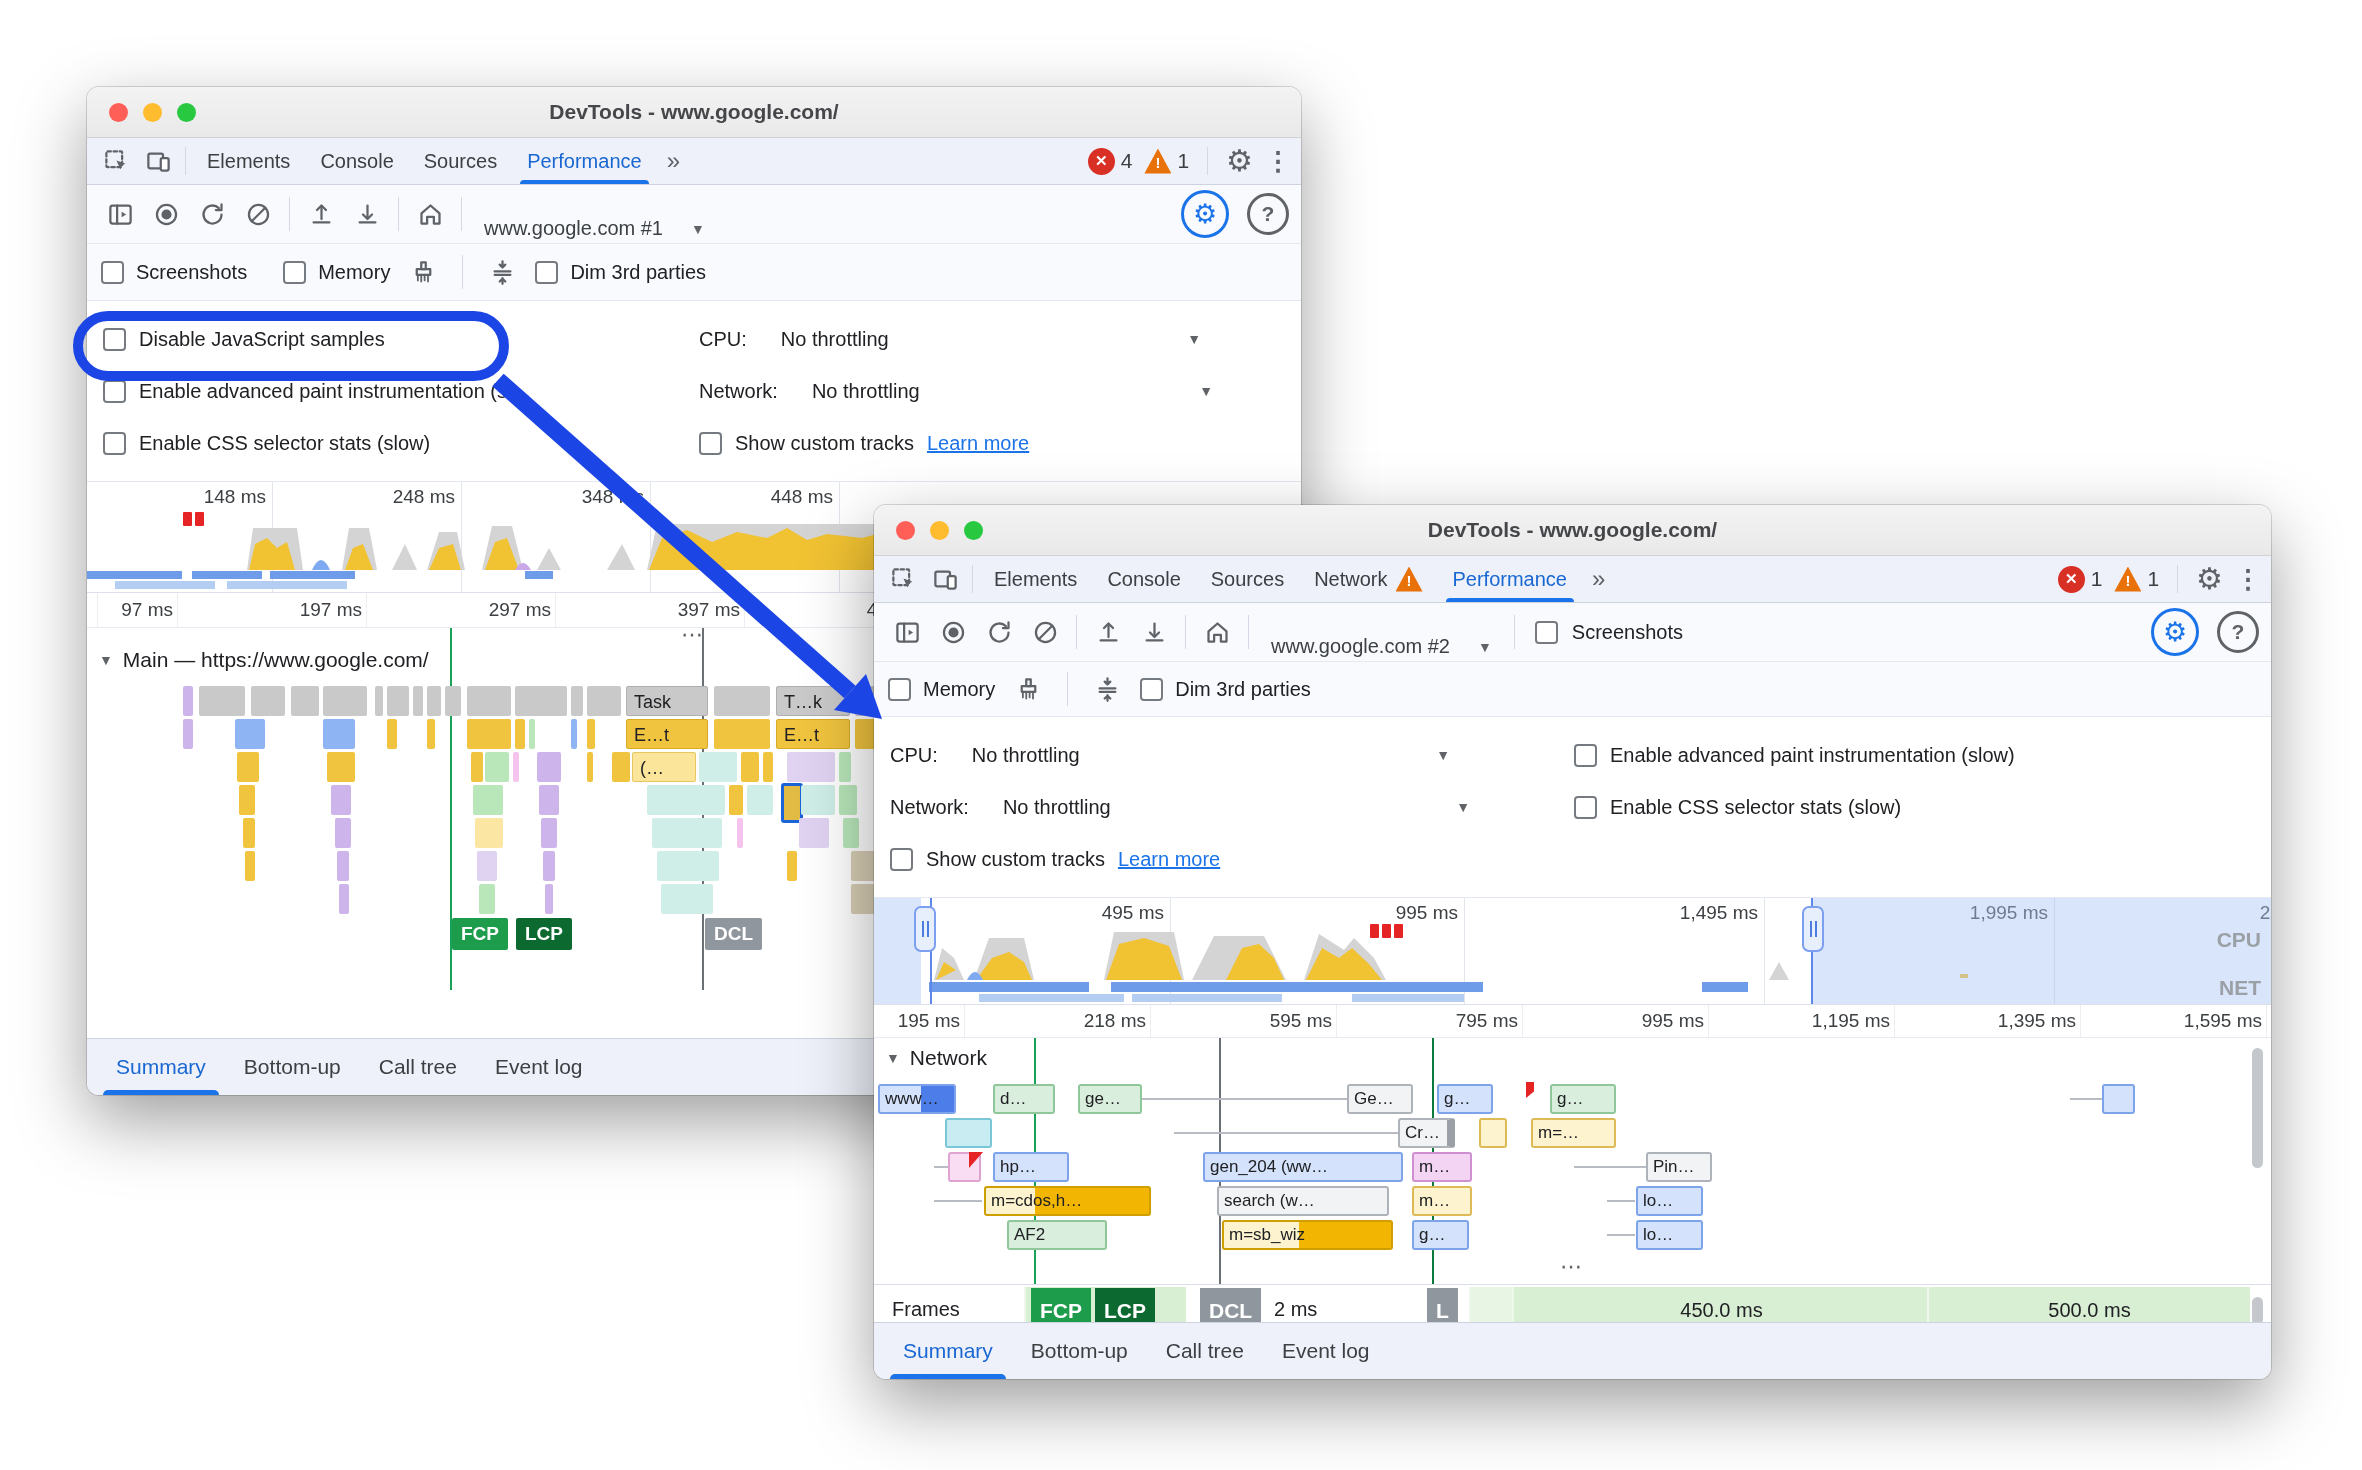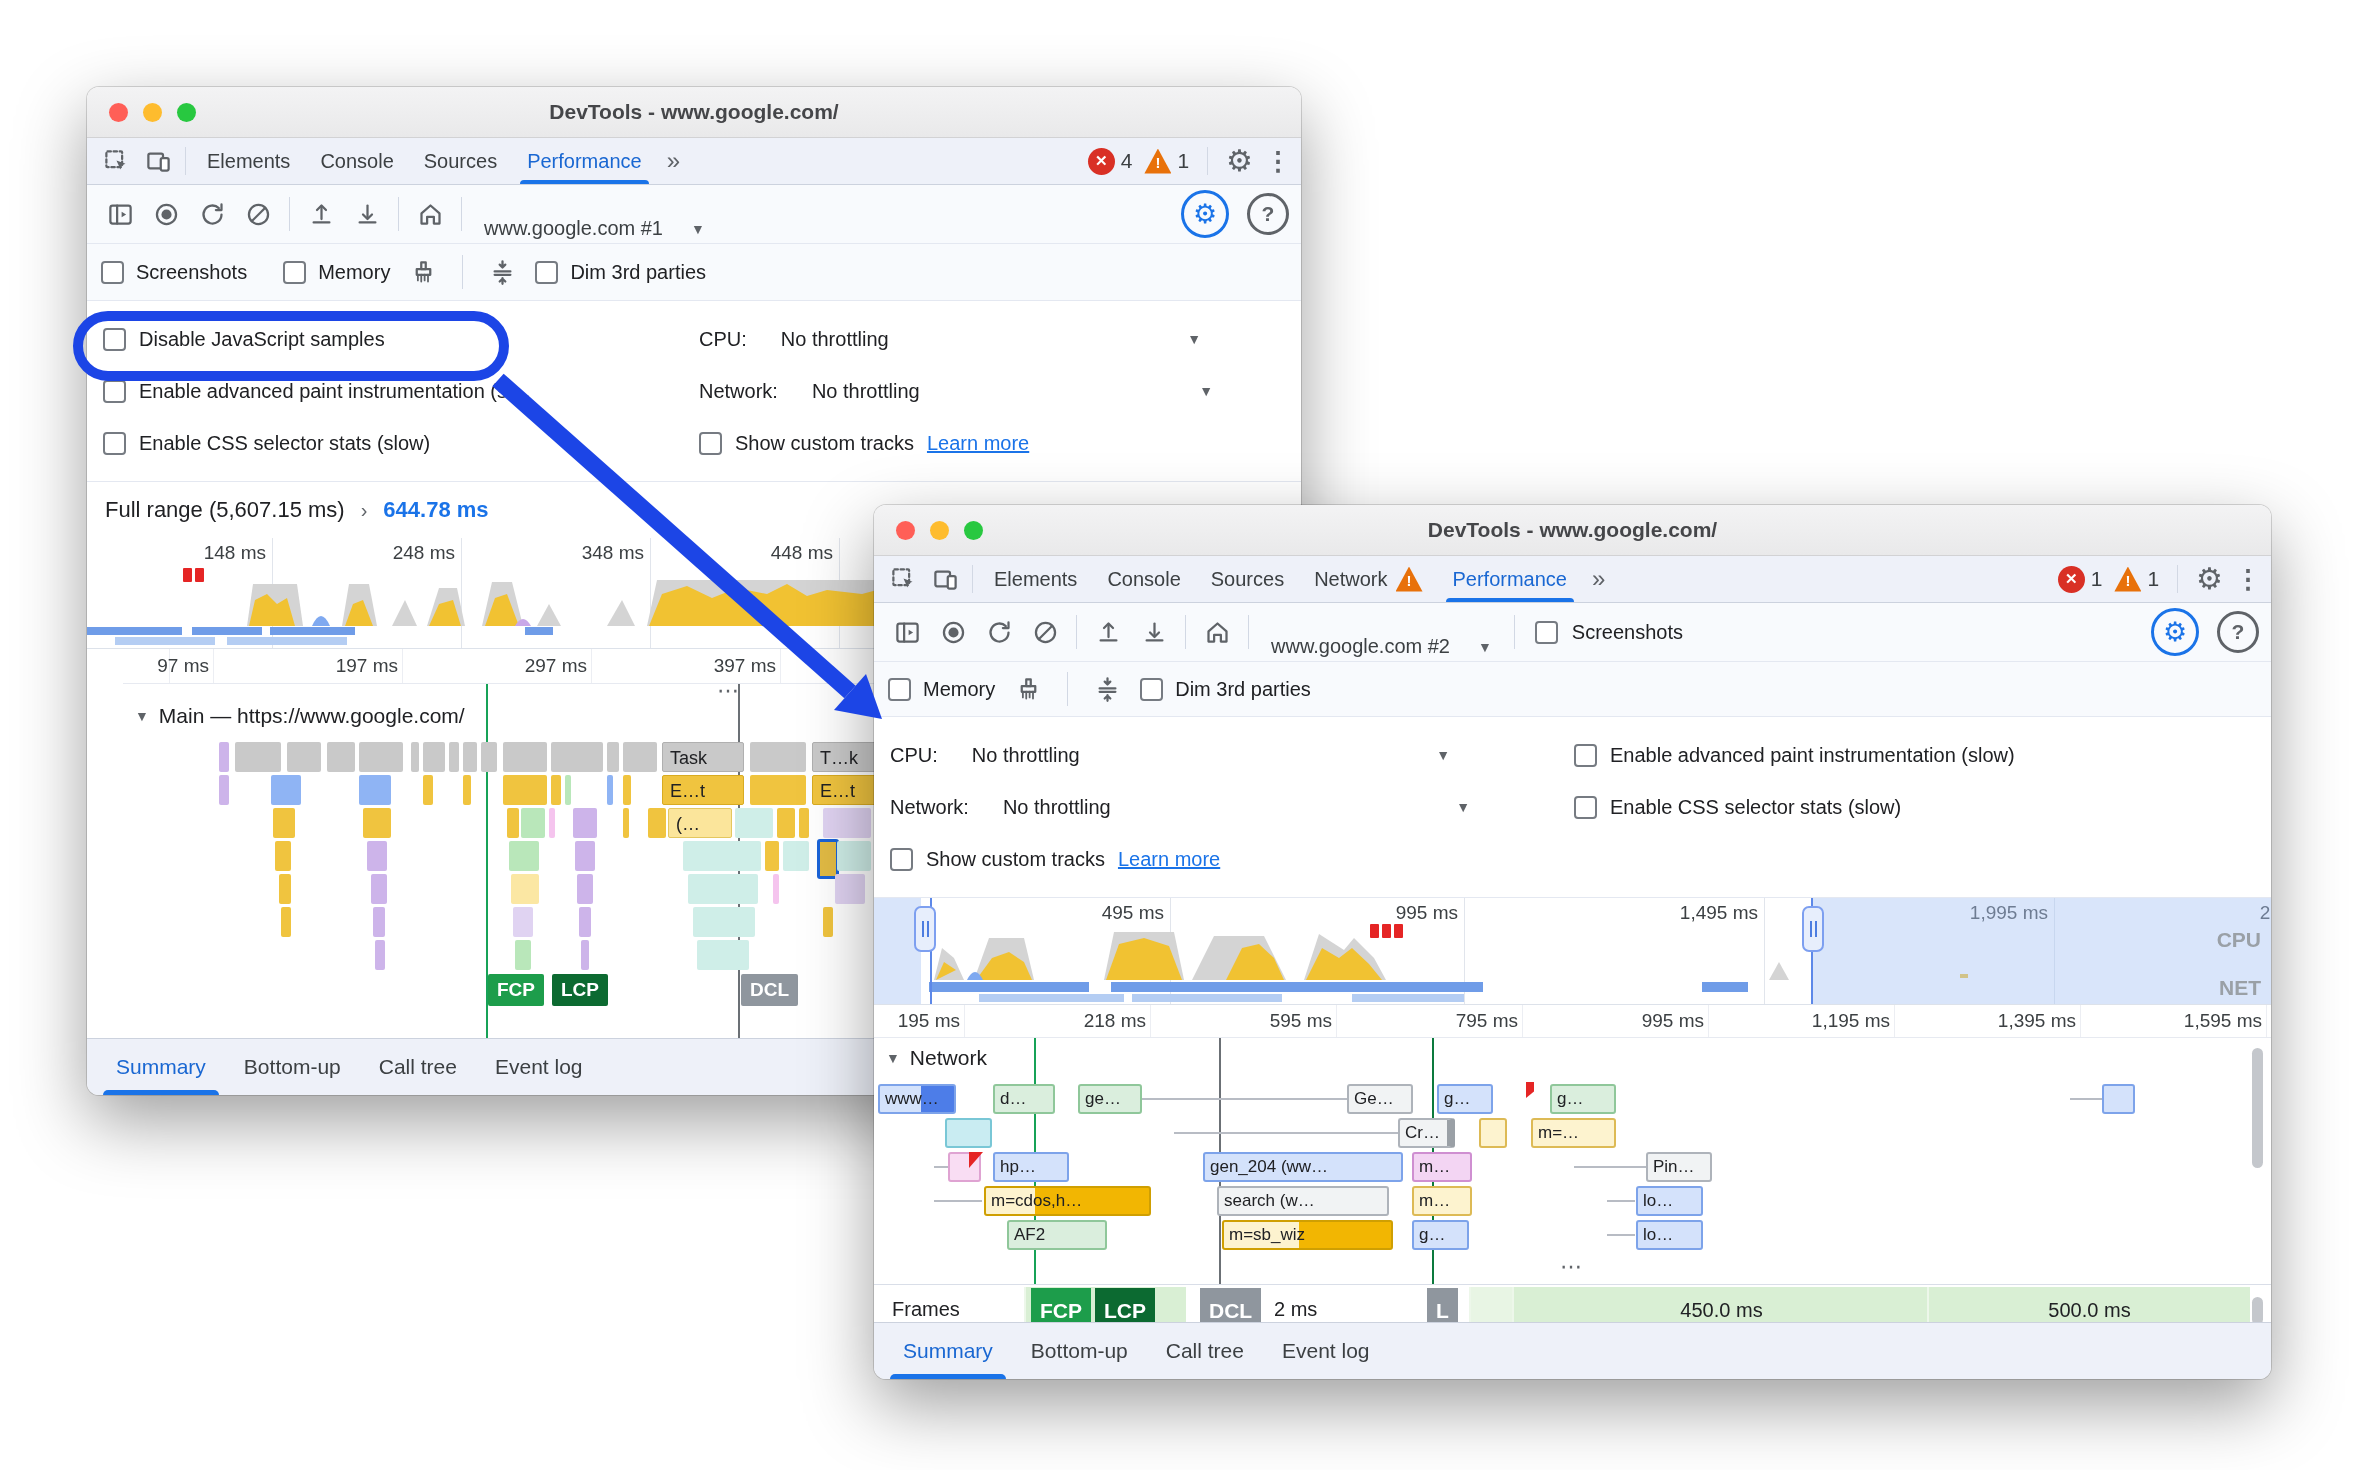--- a/index.html
+++ b/index.html
@@ -54,21 +54,21 @@
   .mtick{position:absolute;top:4px;font-size:19px;color:#3c4043;transform:translateX(-100%);white-space:nowrap;}
   .redmark{position:absolute;width:9px;height:14px;background:#e52525;border-radius:1px;}
   .shade{position:absolute;top:0;bottom:0;background:rgba(170,198,245,.45);}
   .handle{position:absolute;top:8px;width:18px;height:42px;background:#e7eefc;border:2px solid #7d9ff0;border-radius:7px;
     display:flex;align-items:center;justify-content:center;gap:3px;}
   .handle i{display:block;width:2px;height:16px;background:#4d7de0;}
   .mm-side{position:absolute;right:10px;font-size:21px;font-weight:bold;color:#9aa0a6;}
   
   .ruler{position:relative;height:34px;border-bottom:1px solid #e7eaf1;overflow:hidden;background:#fff;}
   .rtick{position:absolute;top:6px;font-size:19px;color:#3c4043;transform:translateX(-100%);white-space:nowrap;}
-  .gridlines{background-image:repeating-linear-gradient(to right,#eceef3 0,#eceef3 1px,transparent 1px,transparent 189px);margin-left:36px;}
+  .gridlines{background-image:repeating-linear-gradient(to right,#eceef3 0,#eceef3 1px,transparent 1px,transparent 189px);}
   .gridlines-f{background-image:repeating-linear-gradient(to right,#eceef3 0,#eceef3 1px,transparent 1px,transparent 186px);}
   .tracks{position:relative;height:362px;overflow:hidden;background:#fff;}
   .dots{position:absolute;font-size:22px;color:#5f6368;letter-spacing:2px;}
   .track-label{position:absolute;display:flex;align-items:center;gap:10px;font-size:21px;color:#202124;}
   .disc{font-size:14px;color:#5f6368;}
   .flame{position:absolute;left:0;top:58px;right:0;bottom:0;}
   .fb{position:absolute;height:30px;border-radius:2px;}
   .fb.lbl{font-size:18px;padding:0 7px;line-height:30px;color:#202124;overflow:hidden;box-sizing:border-box;}
   .vline{position:absolute;width:2px;top:0;bottom:0;}
   .chip{position:absolute;height:32px;padding:0 9px;font-size:19px;font-weight:bold;color:#fff;display:flex;align-items:center;border-radius:2px;}
@@ -263,25 +263,20 @@
       <span>No throttling</span>
       <span class="caret" style="position:absolute;right:0">▼</span>
     </div>
     <div class="srow" style="left:612px;top:124px">
       <span class="cb"></span>
       <span>Show custom tracks</span>
       <span class="link">Learn more</span>
     </div>
   </div>
 
-  <div class="breadcrumb">
-    <span>Full range (5,607.15 ms)</span>
-    <span class="bc-sep">›</span>
-    <span class="bc-sel">644.78 ms</span>
-  </div>
 
   <div class="minimap">
     <span class="mtickline" style="left:185px"></span>
     <span class="mtickline" style="left:374px"></span>
     <span class="mtickline" style="left:563px"></span>
     <span class="mtickline" style="left:752px"></span>
     <span class="mtick" style="left:179px">148 ms</span>
     <span class="mtick" style="left:368px">248 ms</span>
     <span class="mtick" style="left:557px">348 ms</span>
     <span class="mtick" style="left:746px">448 ms</span>

